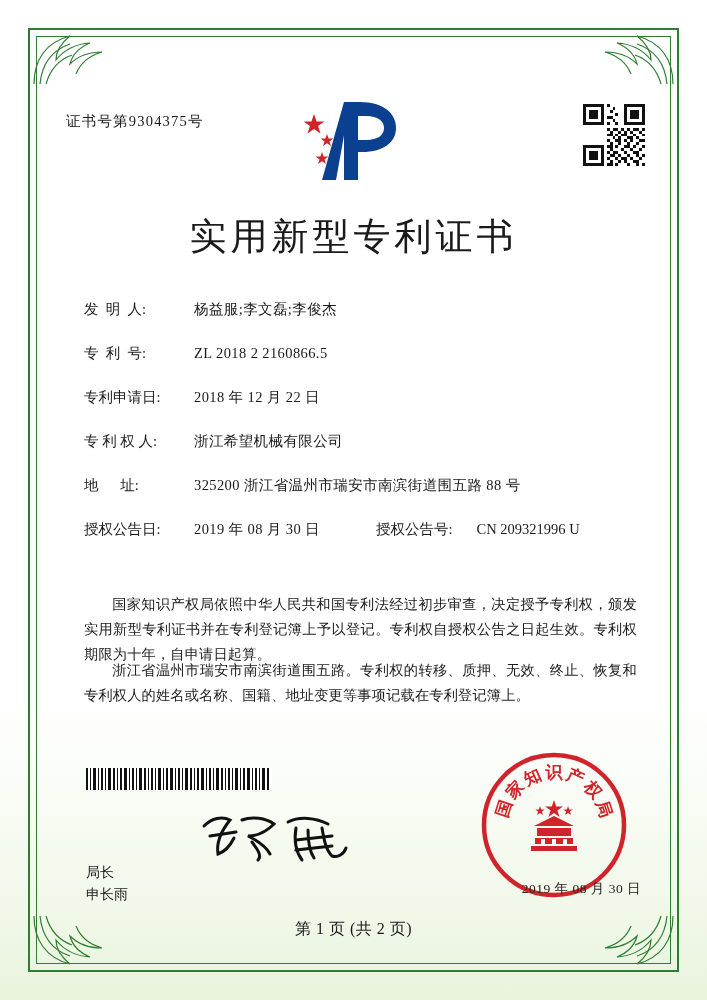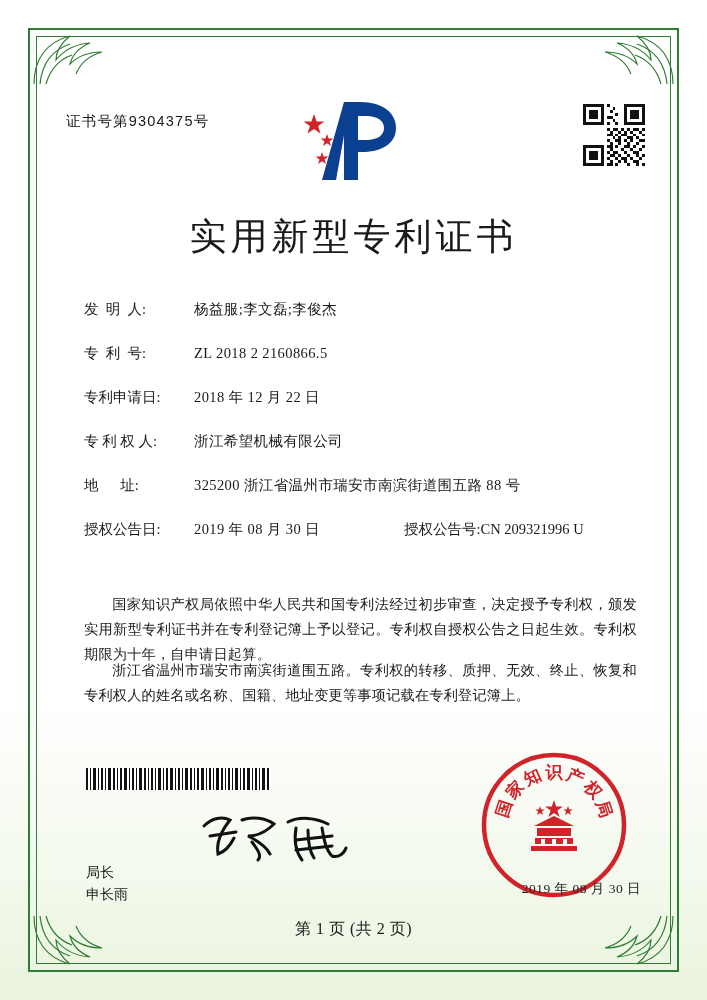--- a/index.html
+++ b/index.html
@@ -35,21 +35,21 @@
   .corner svg{width:100%;height:100%;display:block;}
   .corner.tl{left:30px;top:30px;}
   .corner.tr{right:30px;top:30px;transform:scaleX(-1);}
   .corner.bl{left:30px;bottom:30px;transform:scaleY(-1);}
   .corner.br{right:30px;bottom:30px;transform:scale(-1,-1);}
 
   
   .cert-no{
     position:absolute;left:66px;top:112px;
     font-size:14.5px;letter-spacing:1.2px;
-    font-family:Liberation Sans, sans-serif;
+    font-family:Liberation Serif, serif;
   }
   .logo{
     position:absolute;left:300px;top:96px;width:108px;height:86px;
   }
   .qr{
     position:absolute;right:62px;top:104px;width:62px;height:62px;
   }
   .qr canvas, .qr svg{display:block;}
 
   .title{
@@ -73,24 +73,24 @@
   }
   .lbl{
     width:110px;
     flex:0 0 110px;
     letter-spacing:0px;
     white-space:pre;
   }
   .val{flex:1;letter-spacing:0.4px;}
   .row.dual .val{flex:0 0 auto;}
   .row.dual .lbl2{
-    margin-left:84px;
+    margin-left:56px;
     flex:0 0 auto;
   }
-  .row.dual .val2{margin-left:0;}
+  .row.dual .val2{margin-left:24px;}
 
   
   .para{
     position:absolute;left:84px;right:70px;
     font-size:14.2px;
     line-height:25px;
     text-align:justify;
     letter-spacing:0.2px;
   }
   .para.p1{top:592px;}

